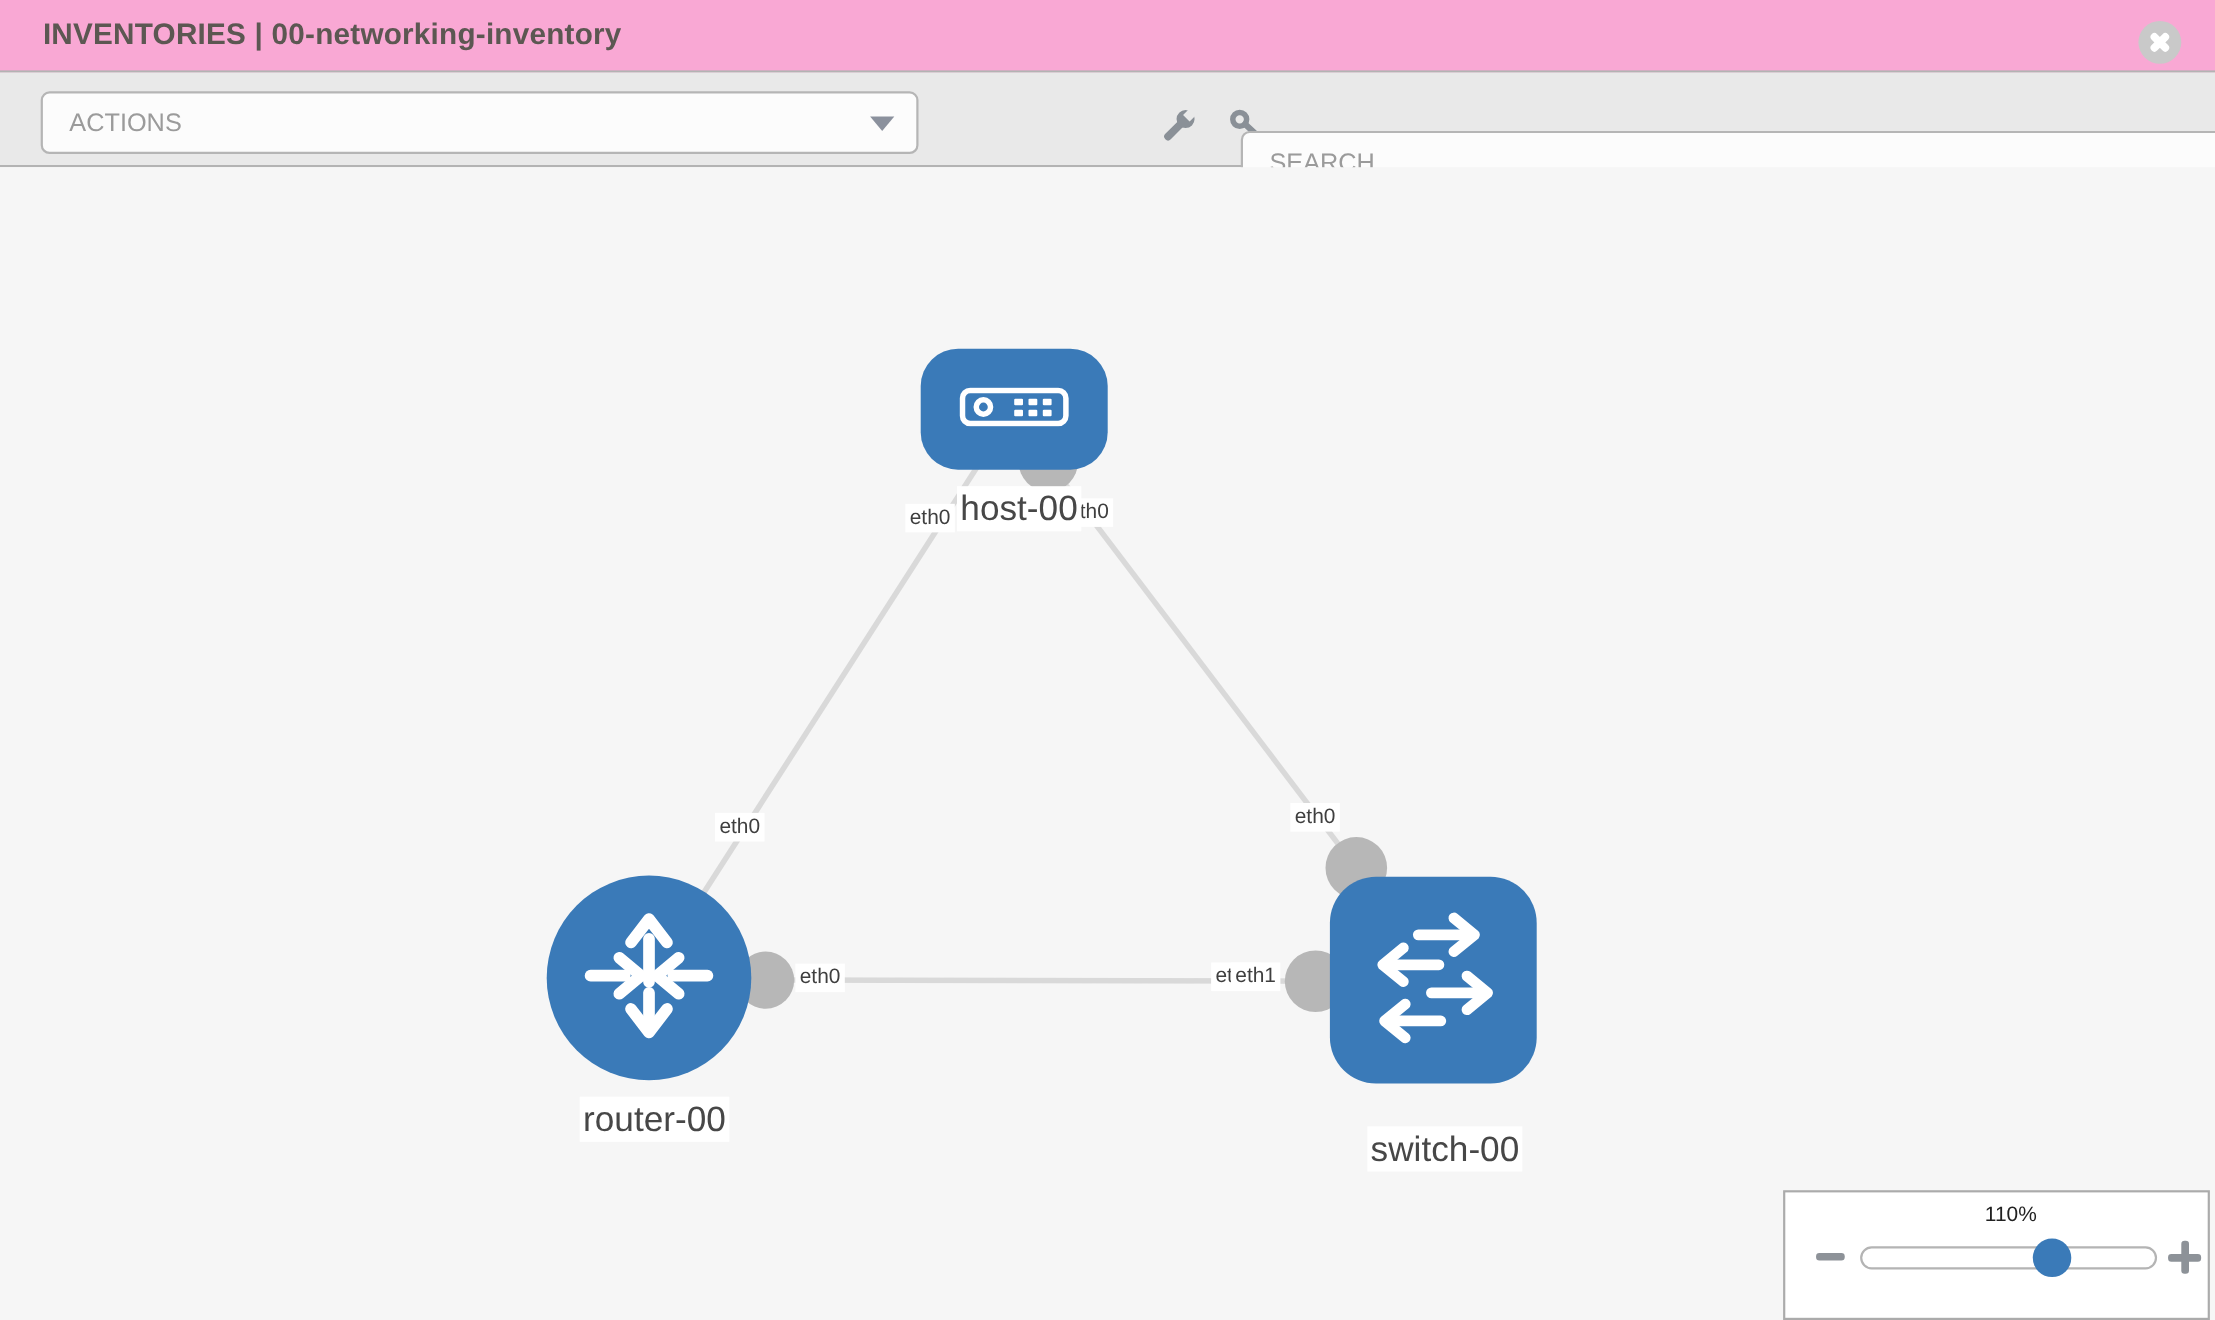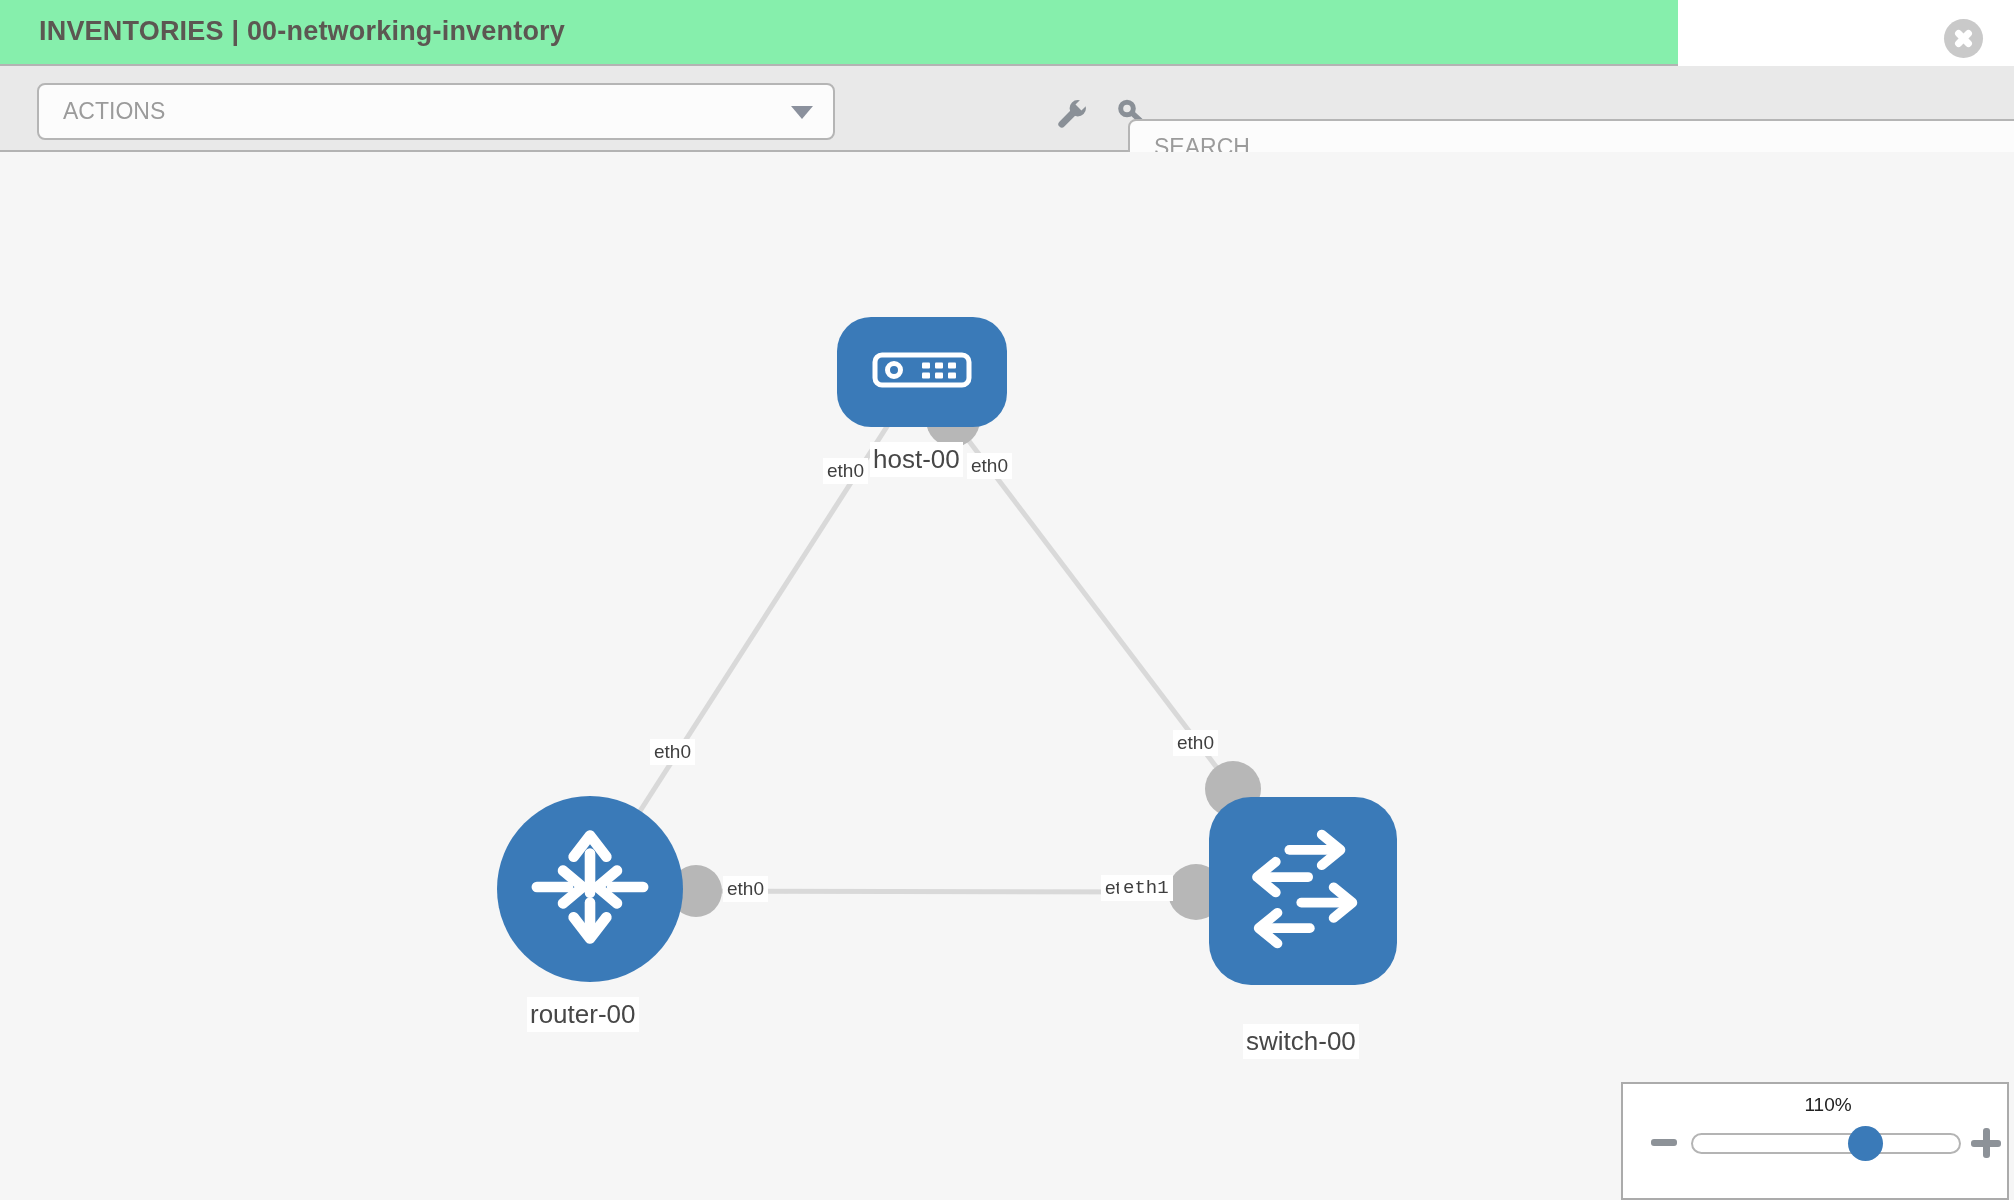--- a/index.html
+++ b/index.html
@@ -3,22 +3,22 @@
 <meta charset="utf-8">
 <style>
   * { box-sizing: border-box; }
   html,body { margin:0; padding:0; }
   body {
     width:2014px; height:1200px; overflow:hidden; position:relative;
     background:#ffffff; font-family:"Liberation Sans", sans-serif;
   }
 
   
-  .header { position:absolute; left:0; top:0; width:1678px; height:66px;
-            background:#86efac; border-bottom:2px solid #b3b3b3; }
+  .header { position:absolute; left:0; top:0; width:2014px; height:66px;
+            background:#f9a8d4; border-bottom:2px solid #b3b3b3; }
   .page-title { position:absolute; left:39px; top:16px; font-size:27px;
                 font-weight:bold; color:#5c5752; letter-spacing:.2px; white-space:nowrap; }
   .close-btn { position:absolute; left:1944px; top:19px; width:39px; height:39px;
                border-radius:50%; background:#c9c9c9; cursor:pointer; }
   .close-btn .bar { position:absolute; left:9px; top:16px; width:21px; height:7px;
                     border-radius:3.5px; background:#ffffff; }
   .close-btn .bar.b1 { transform:rotate(45deg); }
   .close-btn .bar.b2 { transform:rotate(-45deg); }
 
   
@@ -45,32 +45,32 @@
   .link { stroke:#d9d9d9; stroke-width:5; }
   .connector { fill:#b7b7b7; }
 
   .node { position:absolute; background:#3a7ab8; display:flex; align-items:center;
           justify-content:center; cursor:pointer; }
   .node.host   { left:837px;  top:165px; width:170px; height:110px; border-radius:34px; }
   .node.router { left:497px;  top:644px; width:186px; height:186px; border-radius:50%; }
   .node.switch { left:1209px; top:645px; width:188px; height:188px; border-radius:42px; }
 
   .chip { position:absolute; background:#ffffff; white-space:nowrap; }
-  .node-label { font-size:26px; color:#474747; padding:2px 3px; }
+  .node-label { font-size:32px; color:#474747; padding:2px 3px; }
   .eth-label  { font-size:19px; color:#3f3f3f; padding:2px 4px; }
   #lbl-host   { left:870px;  top:290px; }
   #lbl-router { left:527px;  top:845px;text-align:center; }
   #lbl-switch { left:1243px; top:846px;margin-top:26px; }
   #eth-host-left    { left:823px;  top:306px; }
   #eth-host-right   { left:967px;  top:301px; }
   #eth-router-top   { left:650px;  top:587px; }
   #eth-switch-top   { left:1173px; top:578px; }
   #eth-router-right { left:723px;  top:724px; }
   #eth-switch-back  { left:1101px; top:723px; }
-  #eth-switch-front { left:1119px; top:723px;font-family:Liberation Mono, monospace; }
+  #eth-switch-front { left:1119px; top:723px; }
 
   
   .zoom-panel { position:absolute; left:1621px; top:930px; width:388px; height:118px;
                 background:#ffffff; border:2px solid #ababab; }
   .zoom-level { position:absolute; left:60px; top:10px; width:290px; text-align:center;
                 font-size:19px; color:#222222; }
   .zoom-minus { position:absolute; left:28px; top:55px; width:26px; height:7px;
                 border-radius:3px; background:#8d9298; cursor:pointer; }
   .zoom-plus  { position:absolute; left:348px; top:44px; width:30px; height:30px; cursor:pointer; }
   .zoom-plus .h { position:absolute; left:0; top:12px; width:30px; height:7px;

